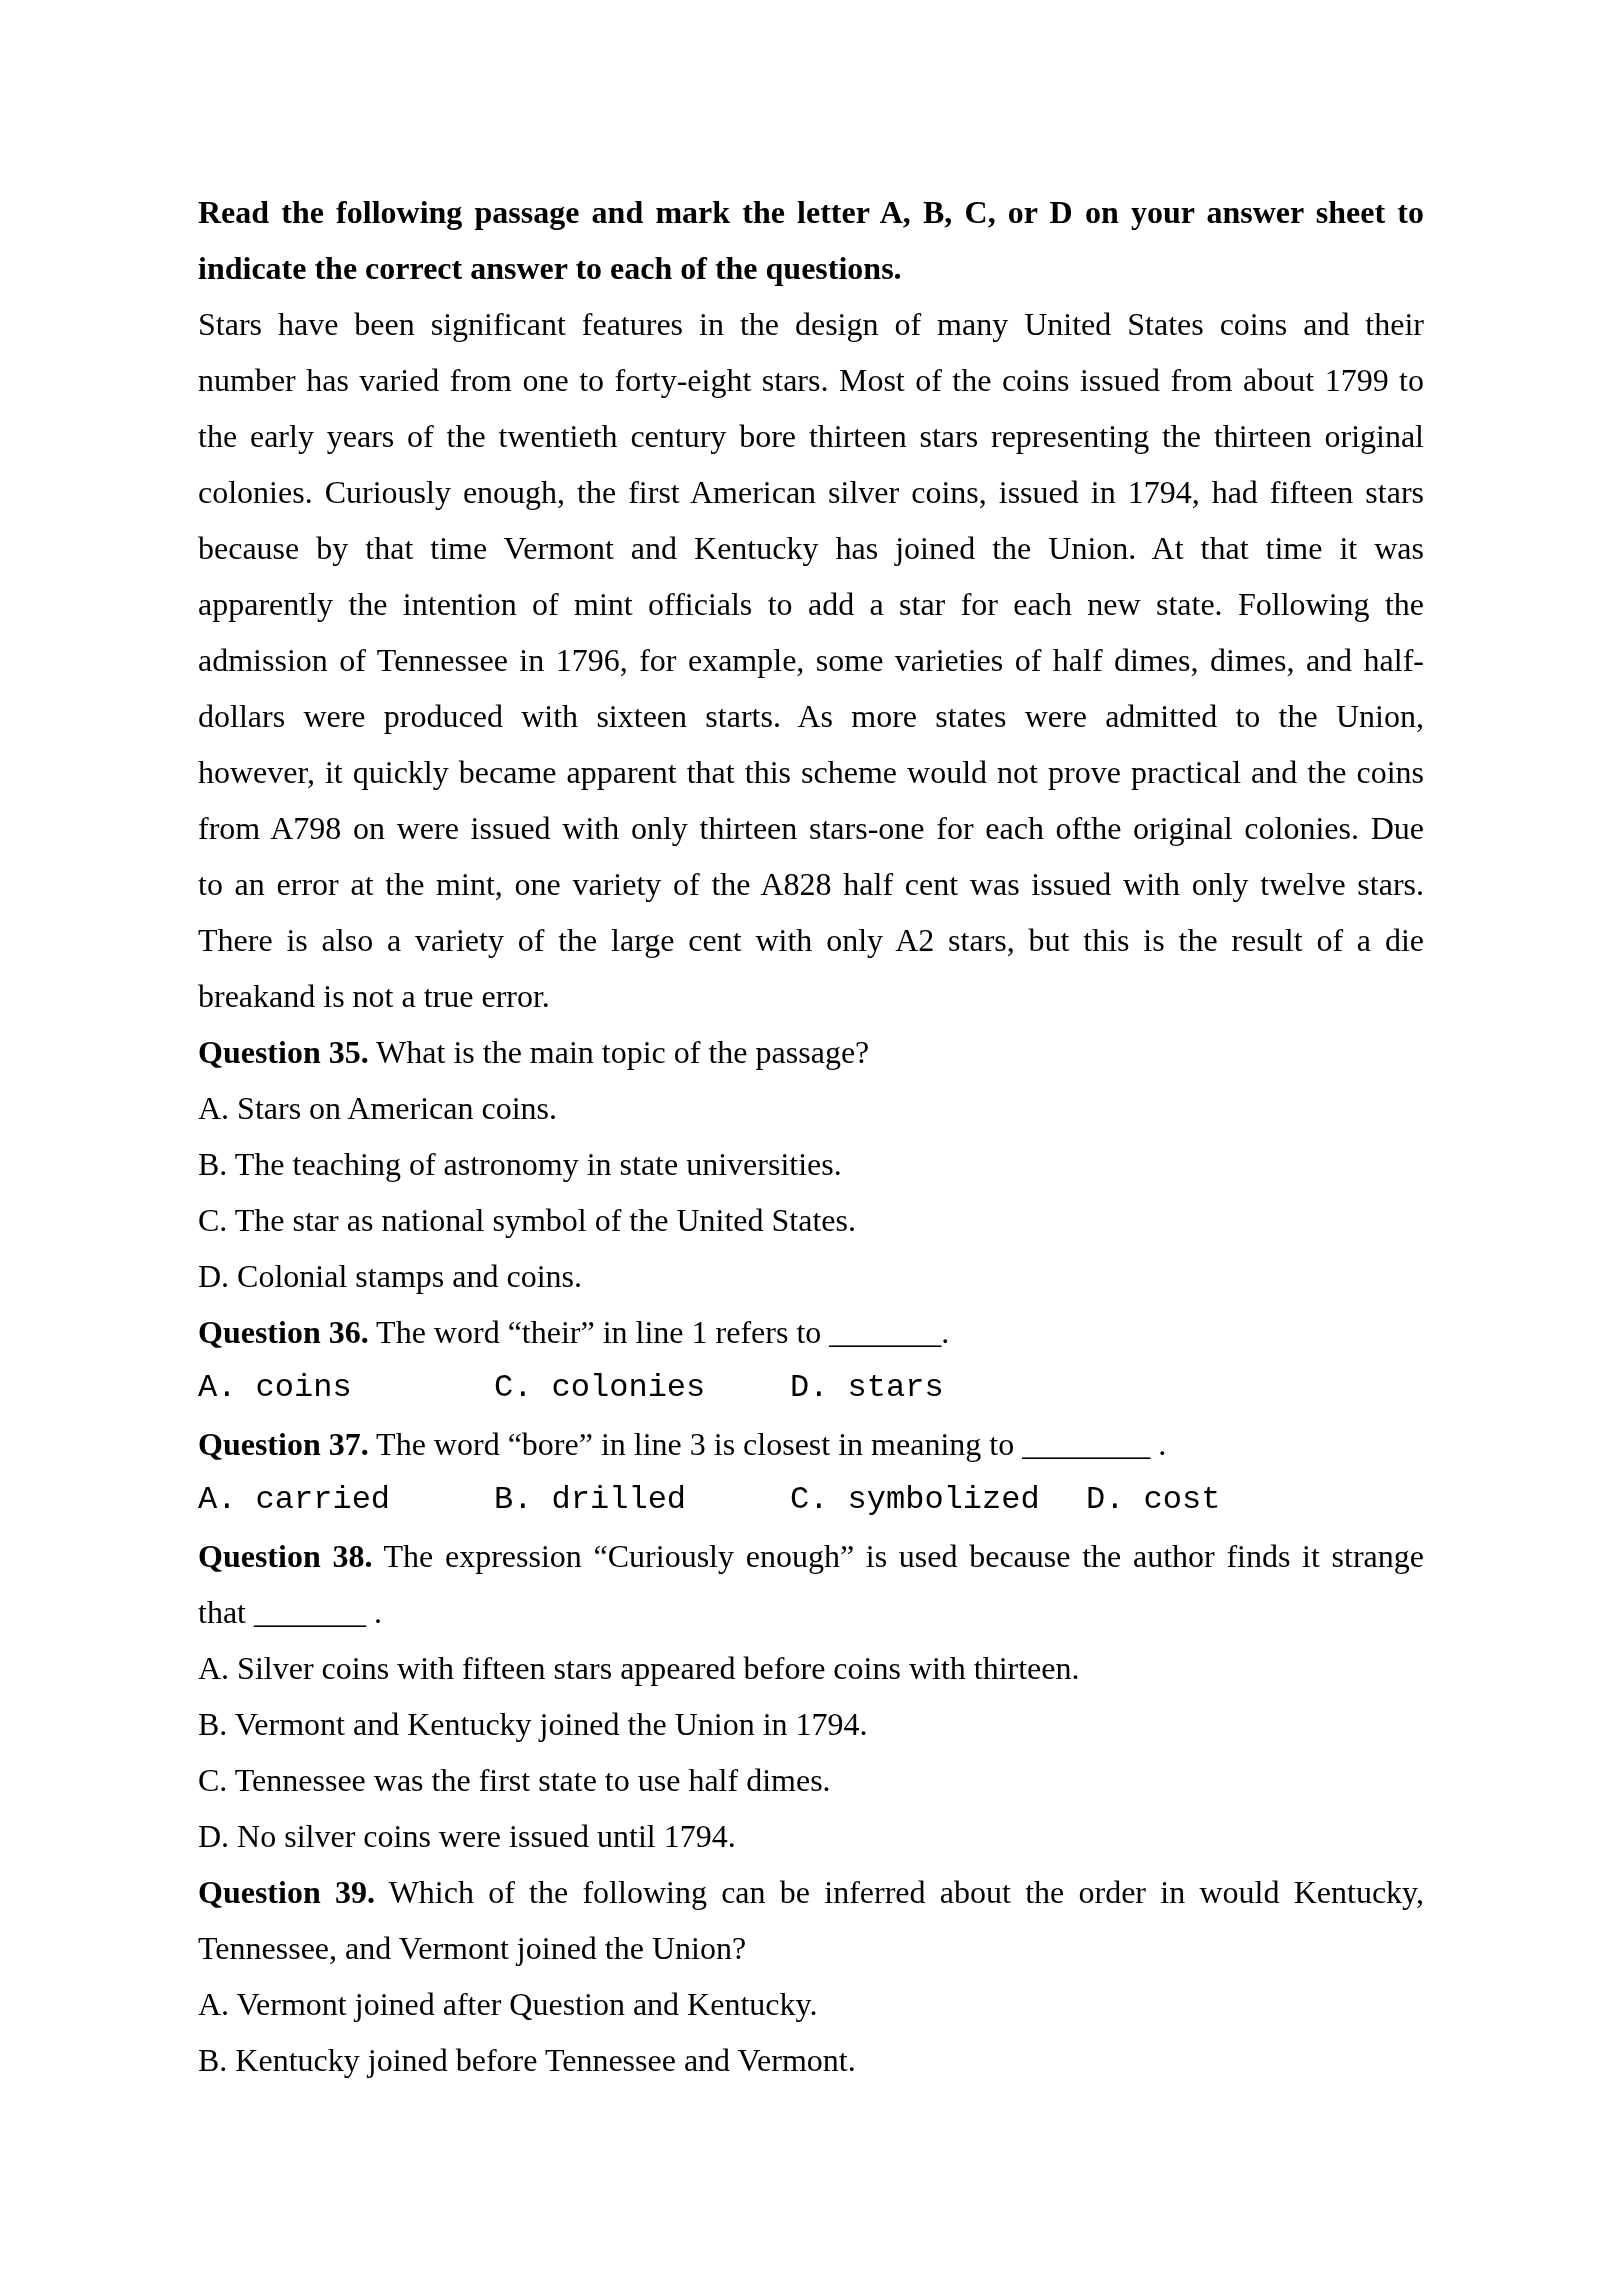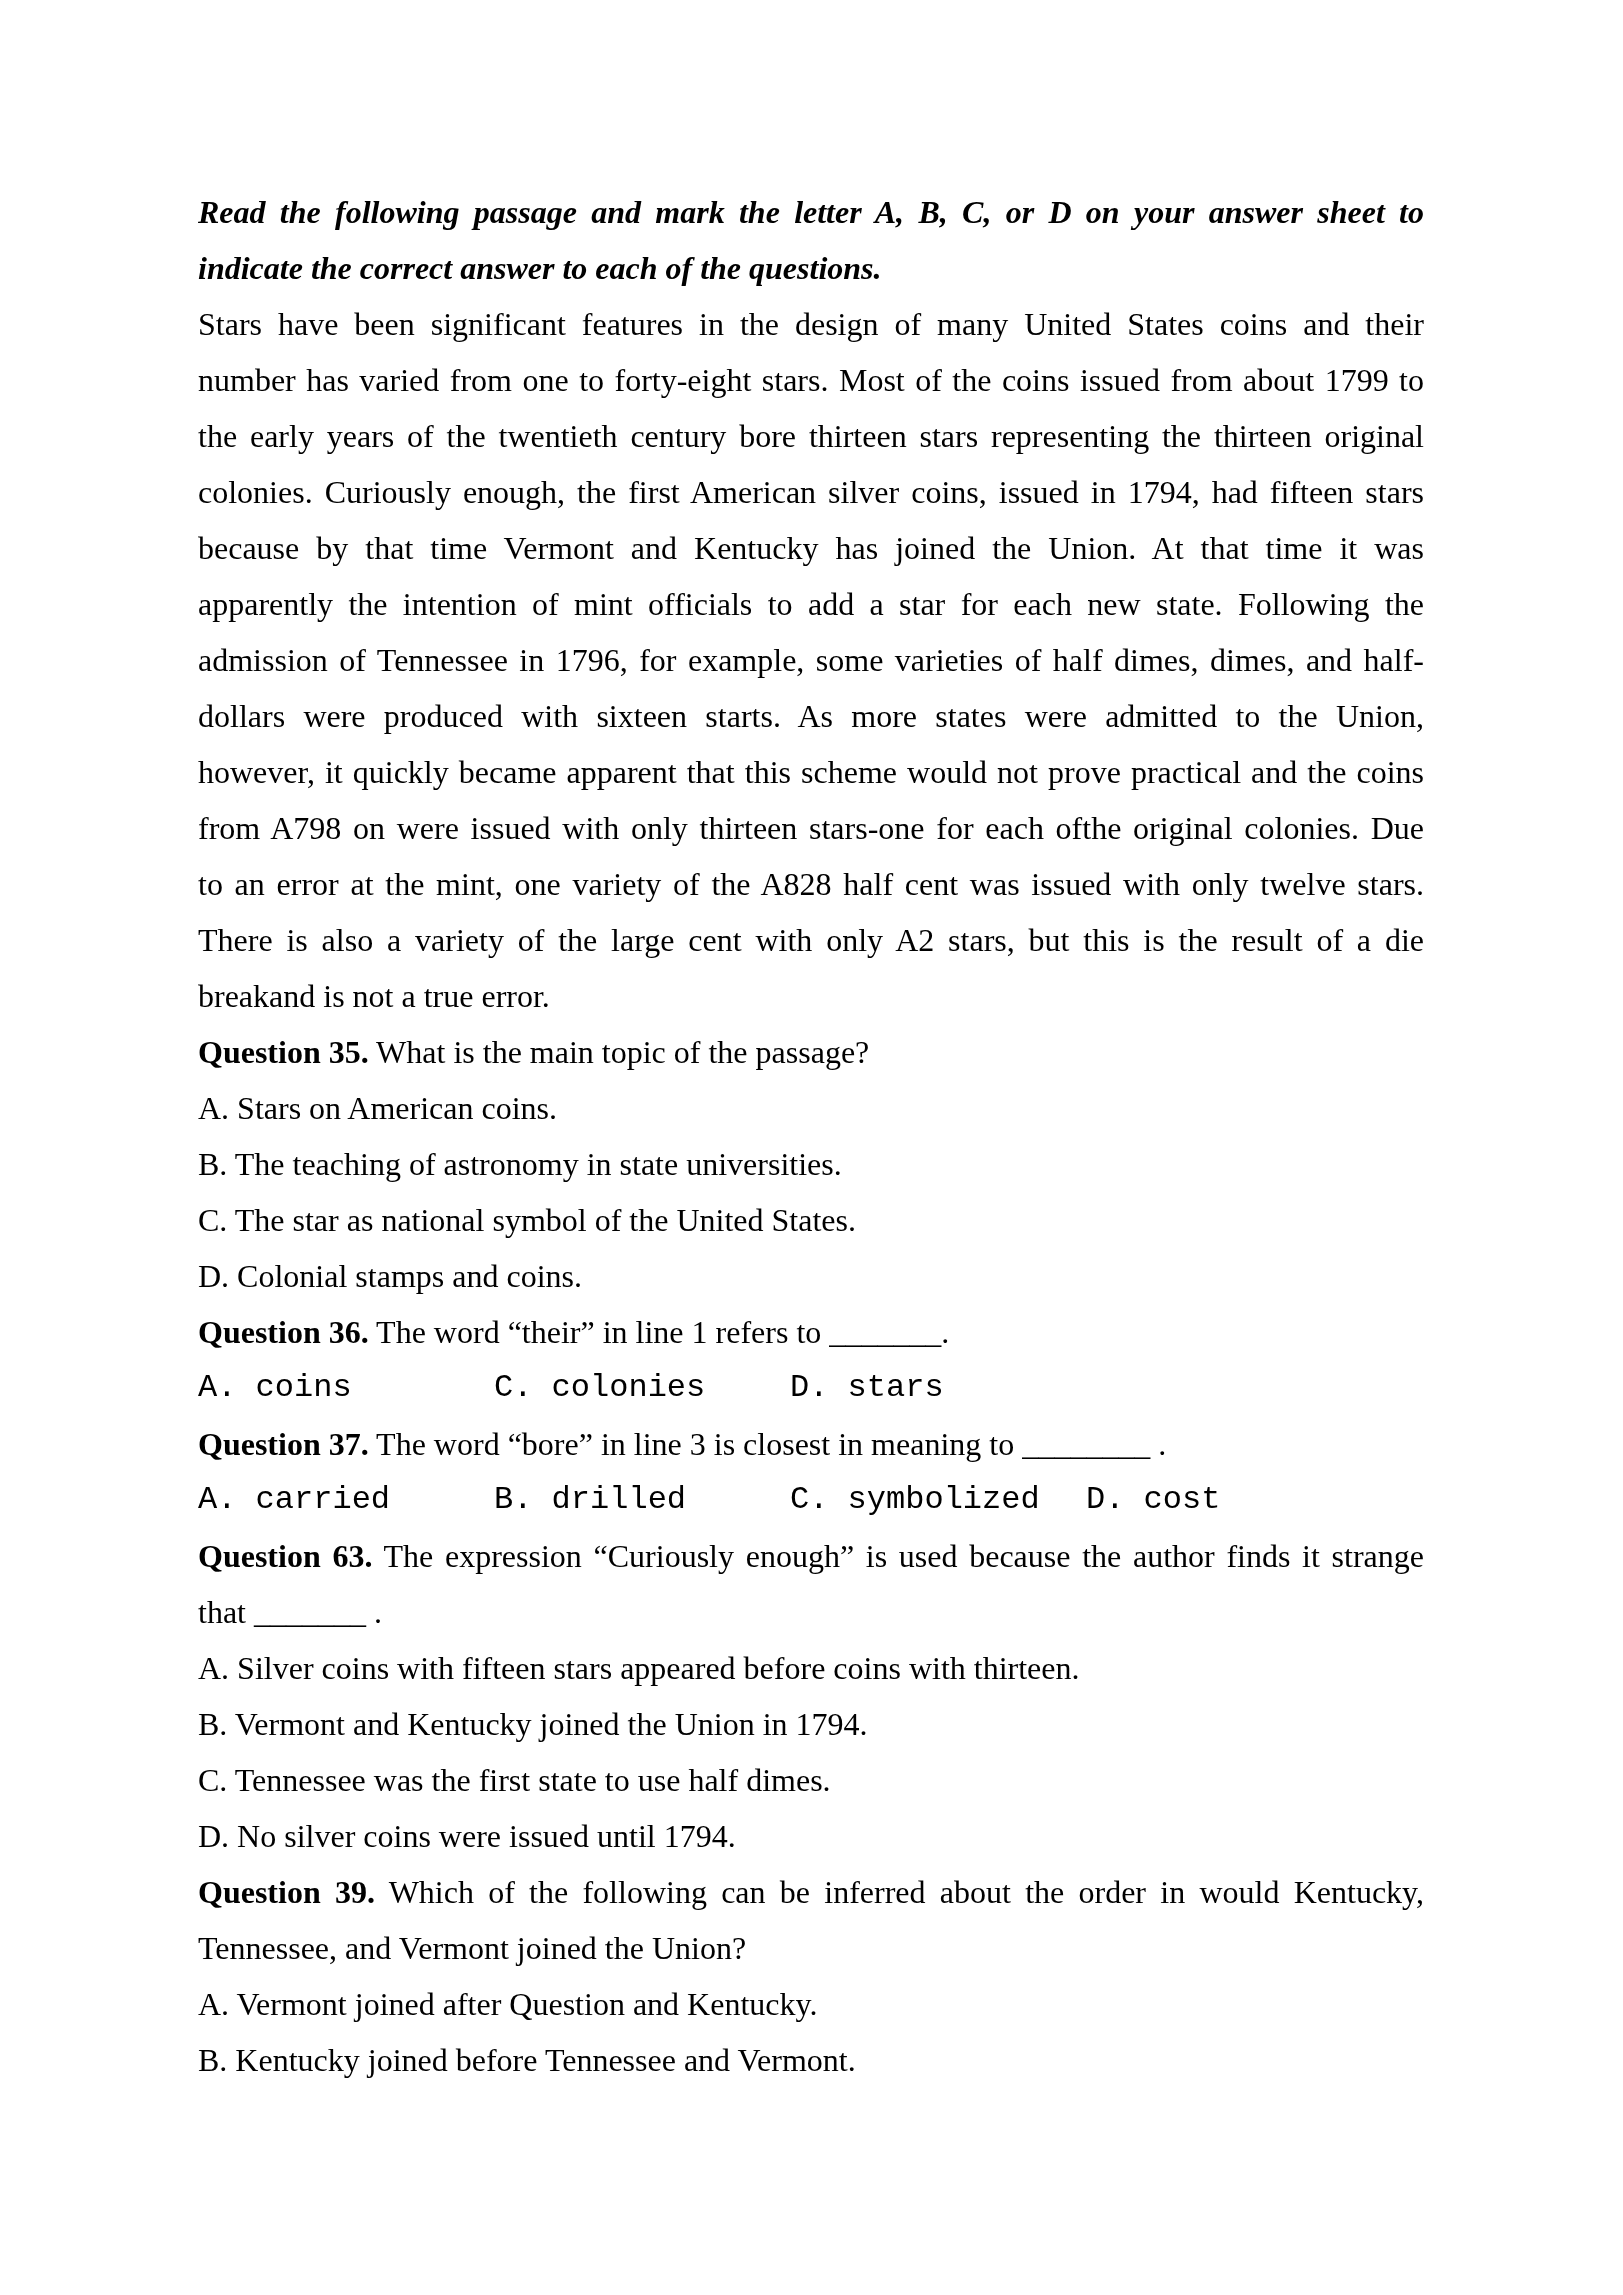--- a/index.html
+++ b/index.html
@@ -27,21 +27,20 @@
     display: block;
     white-space: nowrap;
   }
   .justify {
     text-align: justify;
     text-align-last: justify;
     white-space: normal;
   }
   .instruction {
     font-weight: bold;
-    font-style: italic;
   }
   .q-label { font-weight: bold; }
   .kw { font-weight: normal; }
   .opt-row {
     display: flex;
     white-space: nowrap;
     font-family: Liberation Mono, monospace;
   }
   .opt-col {
     width: 296px;
@@ -95,21 +94,21 @@
     <span class="line"><span class="q-label">Question 37.</span><span> The word “</span><span class="kw">bore</span><span>” in line 3 is closest in meaning to ________ .</span></span>
     <div class="opt-row">
       <span class="opt-col">A. carried</span>
       <span class="opt-col">B. drilled</span>
       <span class="opt-col">C. symbolized</span>
       <span class="opt-col">D. cost</span>
     </div>
   </div>
 
   <div class="question">
-    <span class="line justify"><span class="q-label">Question 63.</span><span> The expression “Curiously enough” is used because the author finds it strange</span></span>
+    <span class="line justify"><span class="q-label">Question 38.</span><span> The expression “Curiously enough” is used because the author finds it strange</span></span>
     <span class="line">that _______ .</span>
     <span class="line">A. Silver coins with fifteen stars appeared before coins with thirteen.</span>
     <span class="line">B. Vermont and Kentucky joined the Union in 1794.</span>
     <span class="line">C. Tennessee was the first state to use half dimes.</span>
     <span class="line">D. No silver coins were issued until 1794.</span>
   </div>
 
   <div class="question">
     <span class="line justify"><span class="q-label">Question 39.</span><span> Which of the following can be inferred about the order in would Kentucky,</span></span>
     <span class="line">Tennessee, and Vermont joined the Union?</span>

